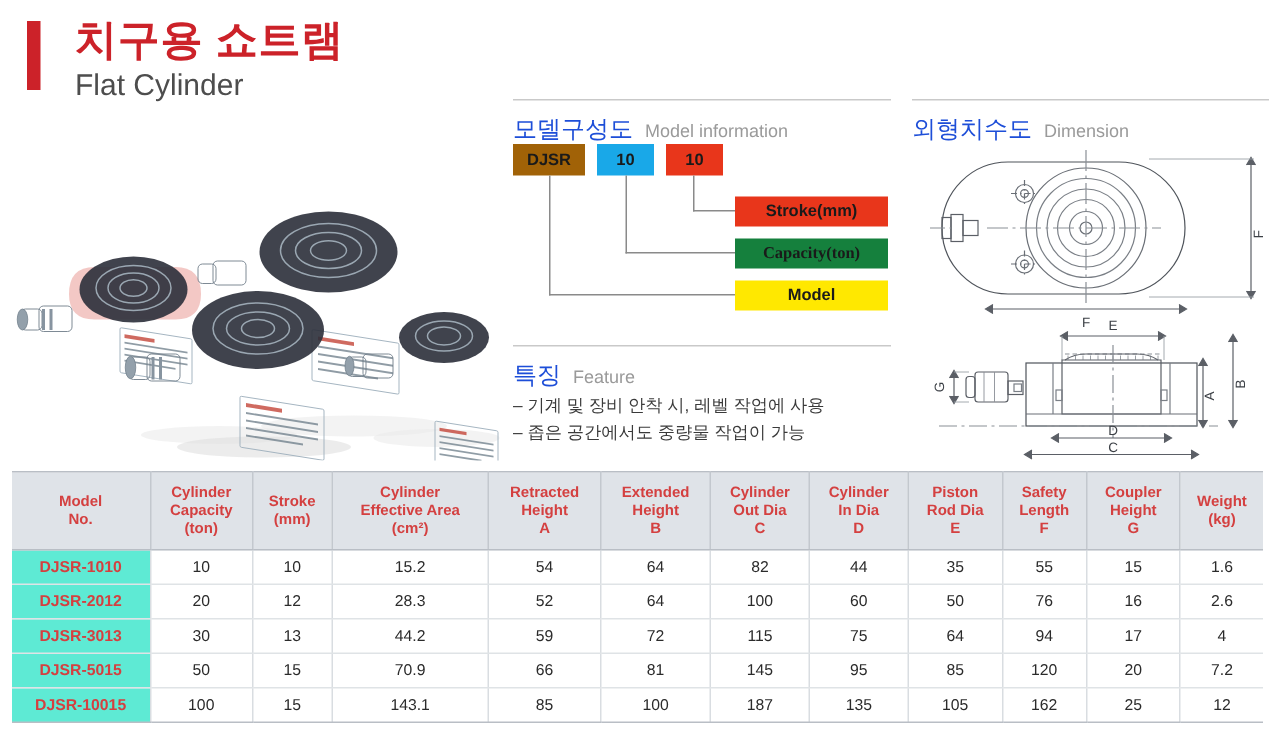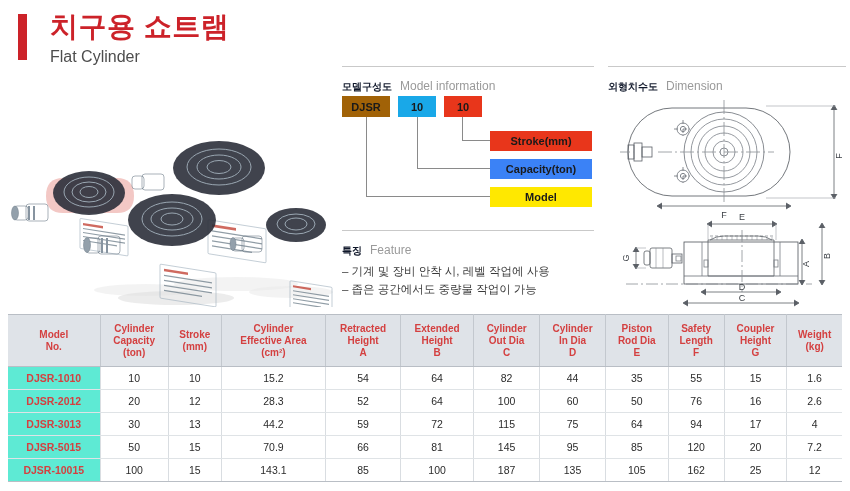--- a/index.html
+++ b/index.html
@@ -20,30 +20,30 @@
     width:9px; height:46px; background:#cc2229;
   }
   .title-ko {
     margin-left:20px;
     font-size:28px; font-weight:bold; color:#cc2229;
     letter-spacing:0.5px; line-height:34px;
     white-space:nowrap;
   }
   .title-en {
     margin-left:20px;
-    font-size:16px; color:#4d4d4d; font-weight:normal;
+    font-size:20px; color:#4d4d4d; font-weight:normal;
     line-height:22px; margin-top:2px;
     white-space:nowrap;
   }
 
   
   .section { position:absolute; }
   .sect-rule { width:100%; height:1px; background:#c9c9c9; }
   .sect-head { margin-top:9px; white-space:nowrap; }
-  .sect-ko { font-size:10px; font-weight:bold; color:#0f172a; }
+  .sect-ko { font-size:16px; font-weight:normal; color:#1d4ed8; }
   .sect-en { font-size:12px; color:#9a9a9a; margin-left:8px; }
 
   #model-section { left:342px; top:66px; width:252px; }
   #dim-section   { left:608px; top:66px; width:238px; }
   #feat-section  { left:342px; top:230px; width:252px; }
 
   
   .model-diagram { position:absolute; left:342px; top:96px; width:252px; height:120px; }
   .chip {
     position:absolute; height:21px;
@@ -271,21 +271,21 @@
   <div class="conn" style="left:120px; top:21px; width:1px; height:24px;"></div>
   <div class="conn" style="left:120px; top:44px; width:28px; height:1px;"></div>
 
   <div class="conn" style="left:75px; top:21px; width:1px; height:52px;"></div>
   <div class="conn" style="left:75px; top:72px; width:73px; height:1px;"></div>
 
   <div class="conn" style="left:24px; top:21px; width:1px; height:80px;"></div>
   <div class="conn" style="left:24px; top:100px; width:124px; height:1px;"></div>
 
   <div class="lbl lbl-stroke" style="background: rgb(232, 54, 27);">Stroke(mm)</div>
-  <div class="lbl lbl-cap" style="background: #3b82f6;">Capacity(ton)</div>
+  <div class="lbl lbl-cap" style="background: #15803d; font-family: Liberation Serif, serif;">Capacity(ton)</div>
   <div class="lbl lbl-model" style="background: rgb(255, 232, 0);">Model</div>
 </div>
 
 <div class="section" id="feat-section">
   <div class="sect-rule"></div>
   <div class="sect-head">
     <span class="sect-ko">특징</span><span class="sect-en">Feature</span>
   </div>
 </div>
 <div class="feat-list">

